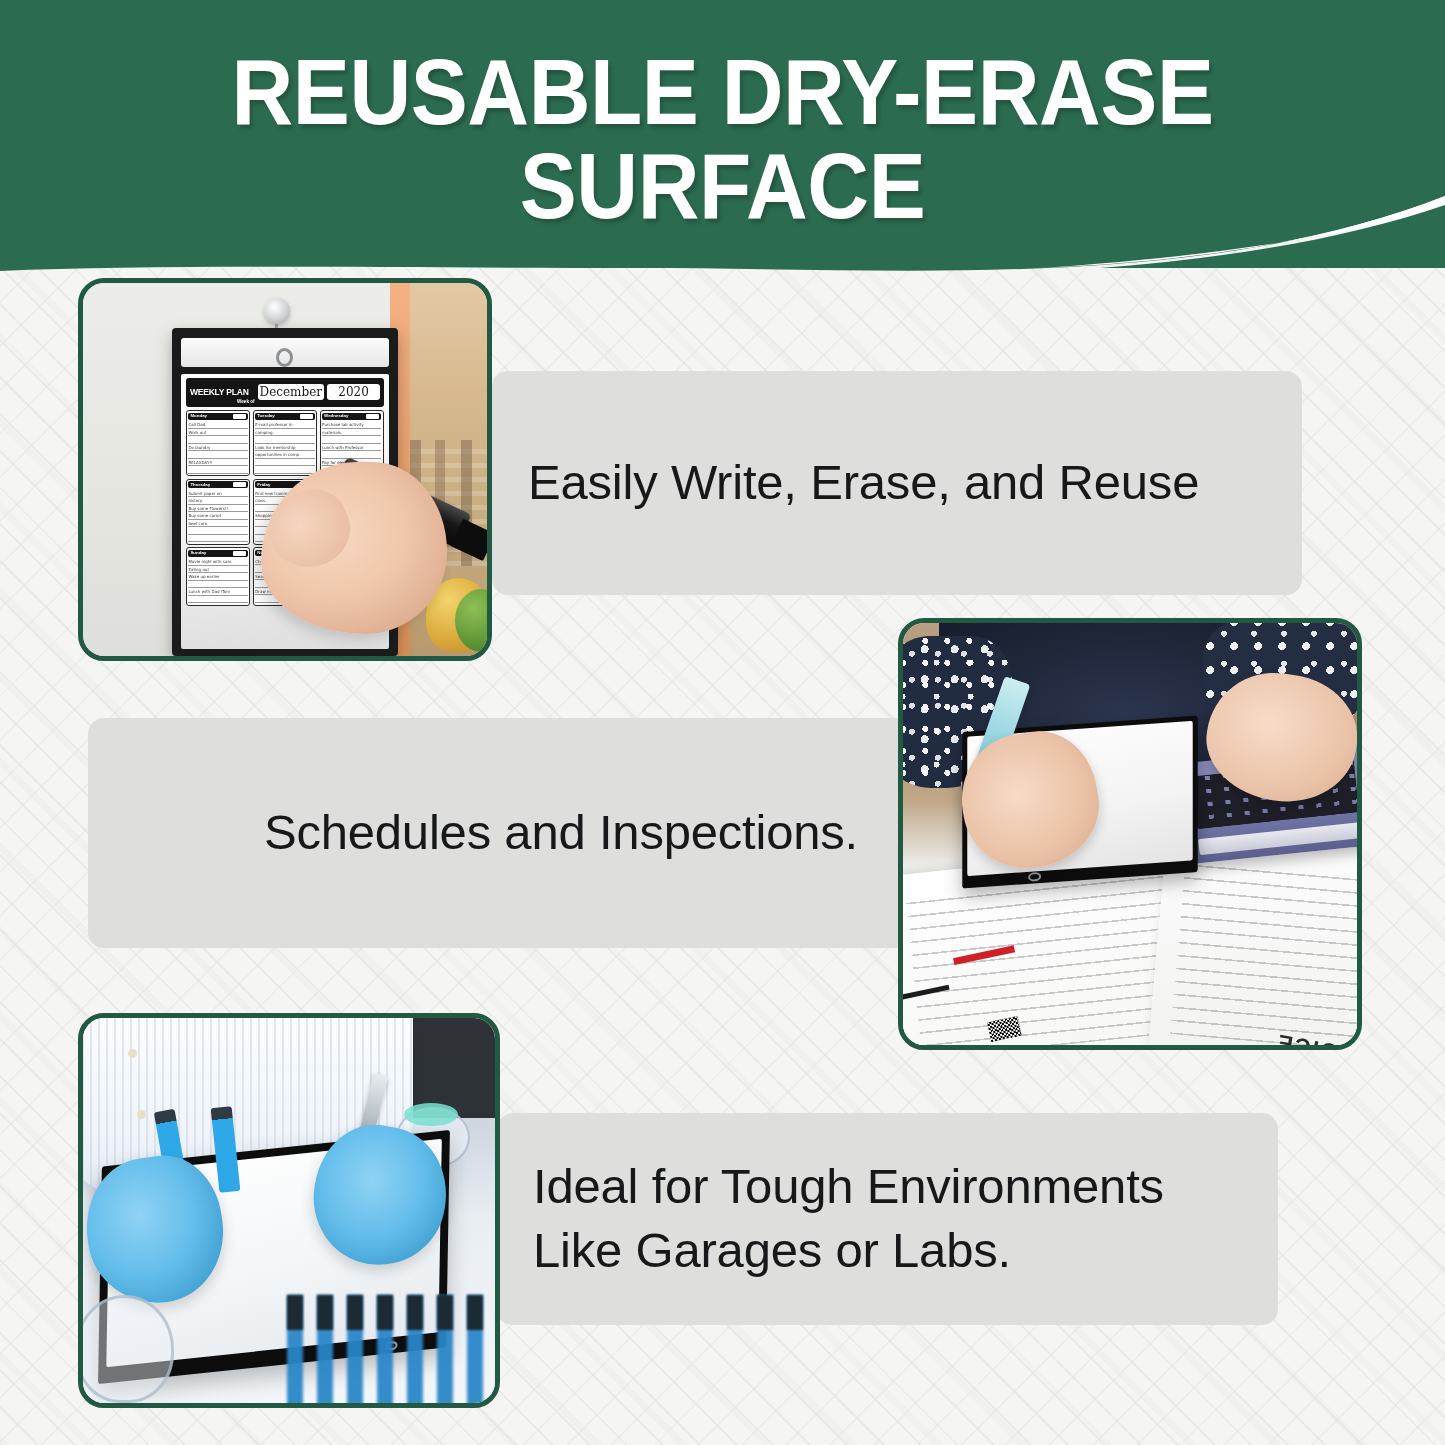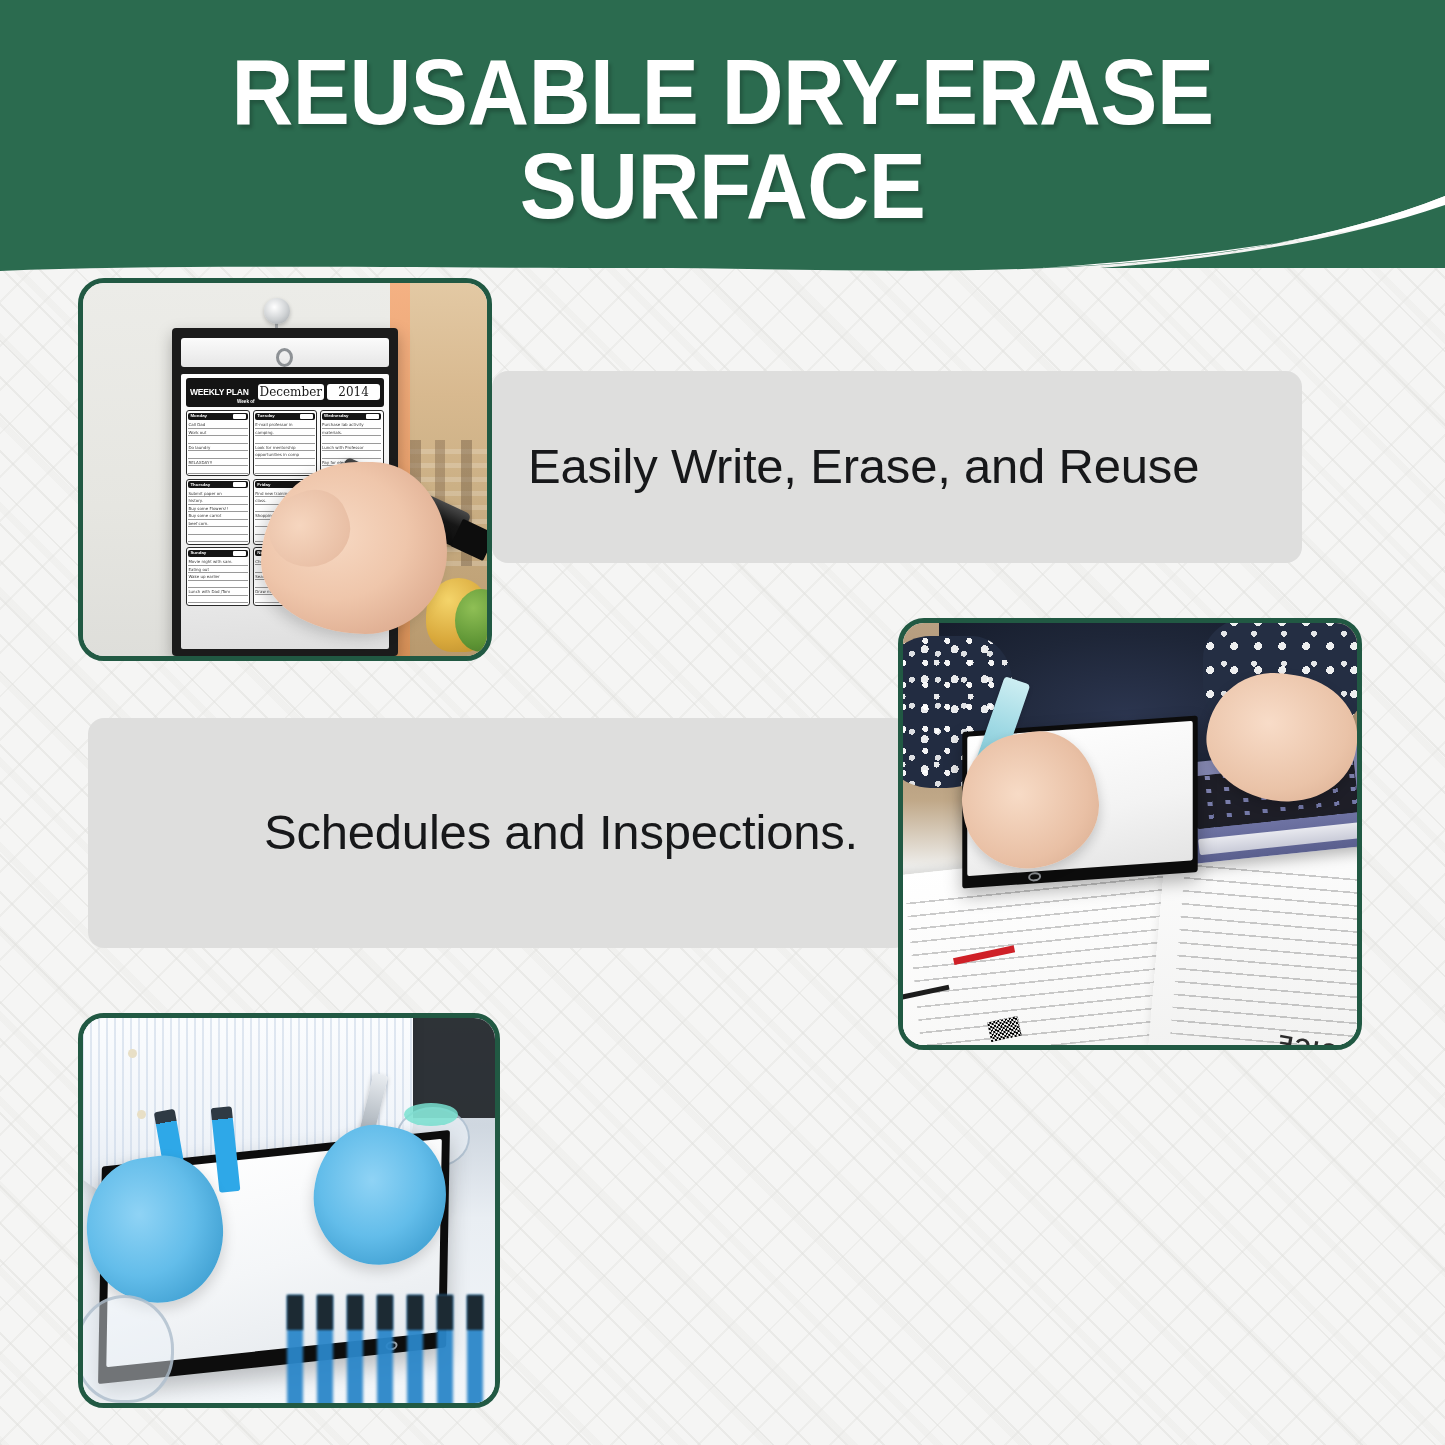--- a/index.html
+++ b/index.html
@@ -79,21 +79,21 @@
     display:flex;
     align-items:center;
     color:#17181a;
     font-size:49px;
     line-height:1.30;
     letter-spacing:-0.2px;
   }
   .text-panel .txt { display:block; width:100%; }
   .text-panel .txt .ln { display:block; white-space:nowrap; }
 
-  #panel-1 { left:492px; top:371px;  width:810px; height:192px; padding-left:36px; text-align:left; }
+  #panel-1 { left:492px; top:371px;  width:810px; height:224px; padding-left:36px; text-align:left; }
   #panel-2 { left:88px;  top:718px;  width:822px; height:230px; padding-right:52px; text-align:right; }
   #panel-3 { left:497px; top:1113px; width:781px; height:212px; padding-left:36px; text-align:left; }
 
   
   .p1-wall   { position:absolute; left:0; top:0; width:76%;  height:100%; background:linear-gradient(180deg,#ecece8 0%,#e6e6e1 60%,#dededa 100%); }
   .p1-edge   { position:absolute; left:76%; top:0; width:5%; height:100%; background:linear-gradient(180deg,#f0a875,#e59a63 55%,#d8reach); background:linear-gradient(180deg,#f4b183,#e8a06c 55%,#d79158); }
   .p1-room   { position:absolute; left:81%; top:0; width:19%; height:100%; background:linear-gradient(180deg,#e3c9a4 0%,#d8b98f 30%,#cbb085 55%,#b8996e 100%); }
   .p1-tile   { position:absolute; left:81%; top:42%; width:19%; height:34%;
                background-image:
                  linear-gradient(90deg, rgba(120,95,70,.55) 0 14%, rgba(0,0,0,0) 14% 33%, rgba(120,95,70,.45) 33% 46%, rgba(0,0,0,0) 46% 66%, rgba(110,88,64,.5) 66% 80%, rgba(0,0,0,0) 80%),
@@ -314,21 +314,21 @@
         <div class="p1-strip"></div>
         <div class="p1-ring"></div>
 
         <div class="p1-sheet">
           <div class="p1-hdr">
             <div style="flex:0 0 34%;">
               <span class="p1-hdr-t">WEEKLY PLAN</span>
               <span class="p1-hdr-s">Week of</span>
             </div>
             <div class="p1-field">December</div>
-            <div class="p1-field">2014</div>
+            <div class="p1-field">2020</div>
           </div>
 
           <div class="p1-grid">
 
             <div class="p1-cell w3">
               <div class="p1-daybar">
                 <span class="p1-day">Monday</span>
                 <span class="p1-chk"></span>
               </div>
               <div class="p1-lines">
@@ -530,14 +530,20 @@
       <div class="p3-pen"></div>
       <div class="p3-gloveL"></div>
       <div class="p3-gloveR"></div>
 
       <div class="p3-rack"></div>
       <div class="p3-rackcap"></div>
       <div class="p3-glass"></div>
     </div>
   </div>
 
+  <div class="text-panel" id="panel-3">
+    <span class="txt">
+      <span class="ln">Ideal for Tough Environments</span>
+      <span class="ln">Like Garages or Labs.</span>
+    </span>
+  </div>
 
 </div>
 
 </body></html>

